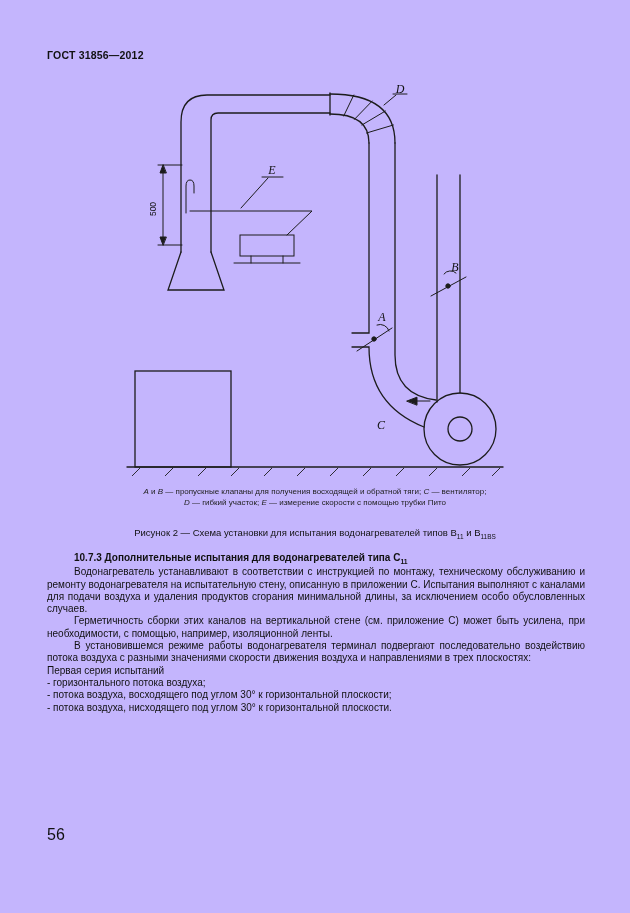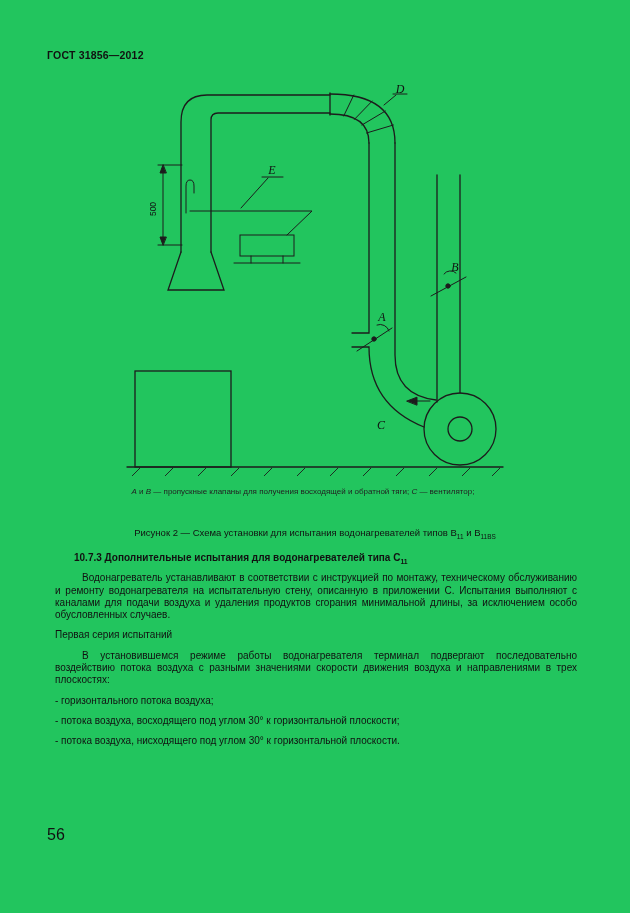--- a/index.html
+++ b/index.html
@@ -1,26 +1,26 @@
 <!DOCTYPE html>
 <html><head>
 <meta charset="utf-8">
 <style>
   html,body{margin:0;padding:0;background:#fff;}
   .page{
-    position:relative;width:630px;height:913px;margin:0 auto;background:#22c55e;
+    position:relative;width:630px;height:913px;margin:0 auto;background:#c4b5fd;
     font-family:"Liberation Sans",sans-serif;color:#111;overflow:hidden;
   }
   .header{position:absolute;left:47px;top:49px;font-weight:bold;font-size:10.5px;letter-spacing:.2px;}
   svg.diagram{position:absolute;left:0;top:85px;}
-  .legend{position:absolute;left:28px;top:487px;width:550px;text-align:center;font-size:8px;line-height:10.5px;color:#222;}
+  .legend{position:absolute;left:40px;top:487px;width:550px;text-align:center;font-size:8px;line-height:10.5px;color:#222;}
   .caption{position:absolute;left:0;top:527px;width:630px;text-align:center;font-size:9.5px;}
   .bodytext{position:absolute;left:47px;top:552px;width:538px;font-size:10px;line-height:12.3px;text-align:justify;}
   .heading{font-weight:bold;text-indent:27px;margin:0 0 2px 0;text-align:left;}
-  p.para{margin:8px;}
+  p.para{margin:0;}
   p.ind{text-indent:27px;}
   .pagenum{position:absolute;left:47px;top:826px;font-size:16px;}
   sub{font-size:.68em;line-height:0;}
   .dlabel{font-family:"Liberation Serif",serif;font-style:italic;font-size:12px;fill:#111;}
   .dimtext{font-family:"Liberation Sans",sans-serif;font-size:8.5px;fill:#111;}
 </style>
 </head>
 <body>
 
 <div class="page">
@@ -121,30 +121,32 @@
     <text class="dlabel" x="272" y="89" text-anchor="middle">E</text>
     <text class="dlabel" x="400" y="8" text-anchor="middle">D</text>
     <text class="dlabel" x="382" y="236" text-anchor="middle">A</text>
     <text class="dlabel" x="455" y="186" text-anchor="middle">B</text>
     <text class="dlabel" x="381" y="344" text-anchor="middle">C</text>
     <text class="dimtext" x="156" y="124" text-anchor="middle" transform="rotate(-90 156 124)">500</text>
   </svg>
 
   <div class="legend">
     <div><span style="font-style: italic;">А</span><span> и </span><span style="font-style: italic;">В</span><span> — пропускные клапаны для получения восходящей и обратной тяги; </span><span style="font-style: italic;">С</span><span> — вентилятор;</span></div>
+    <div><span style="font-style: italic;">D</span><span> — гибкий участок; </span><span style="font-style: italic;">Е</span><span> — измерение скорости с помощью трубки Пито</span></div>
   </div>
 
   <div class="caption"><span>Рисунок 2 — Схема установки для испытания водонагревателей типов В</span><sub>11</sub><span> и В</span><sub>11BS</sub></div>
 
   <div class="bodytext">
     <p class="heading"><span>10.7.3 Дополнительные испытания для водонагревателей типа С</span><sub>11</sub></p>
     <div>
         <p class="para ind">Водонагреватель устанавливают в соответствии с инструкцией по монтажу, техническому обслуживанию и ремонту водонагревателя на испытательную стену, описанную в приложении С. Испытания выполняют с каналами для подачи воздуха и удаления продуктов сгорания минимальной длины, за исключением особо обусловленных случаев.</p>
+        <p class="para ind">Герметичность сборки этих каналов на вертикальной стене (см. приложение С) может быть усилена, при необходимости, с помощью, например, изоляционной ленты.</p>
+        <p class="para ind">В установившемся режиме работы водонагревателя терминал подвергают последовательно воздействию потока воздуха с разными значениями скорости движения воздуха и направлениями в трех плоскостях:</p>
         <p class="para">Первая серия испытаний</p>
-        <p class="para ind">В установившемся режиме работы водонагревателя терминал подвергают последовательно воздействию потока воздуха с разными значениями скорости движения воздуха и направлениями в трех плоскостях:</p>
         <p class="para">- горизонтального потока воздуха;</p>
         <p class="para">- потока воздуха, восходящего под углом 30° к горизонтальной плоскости;</p>
         <p class="para">- потока воздуха, нисходящего под углом 30° к горизонтальной плоскости.</p>
       </div>
   </div>
 
   <div class="pagenum">56</div>
 
 </div>
 

